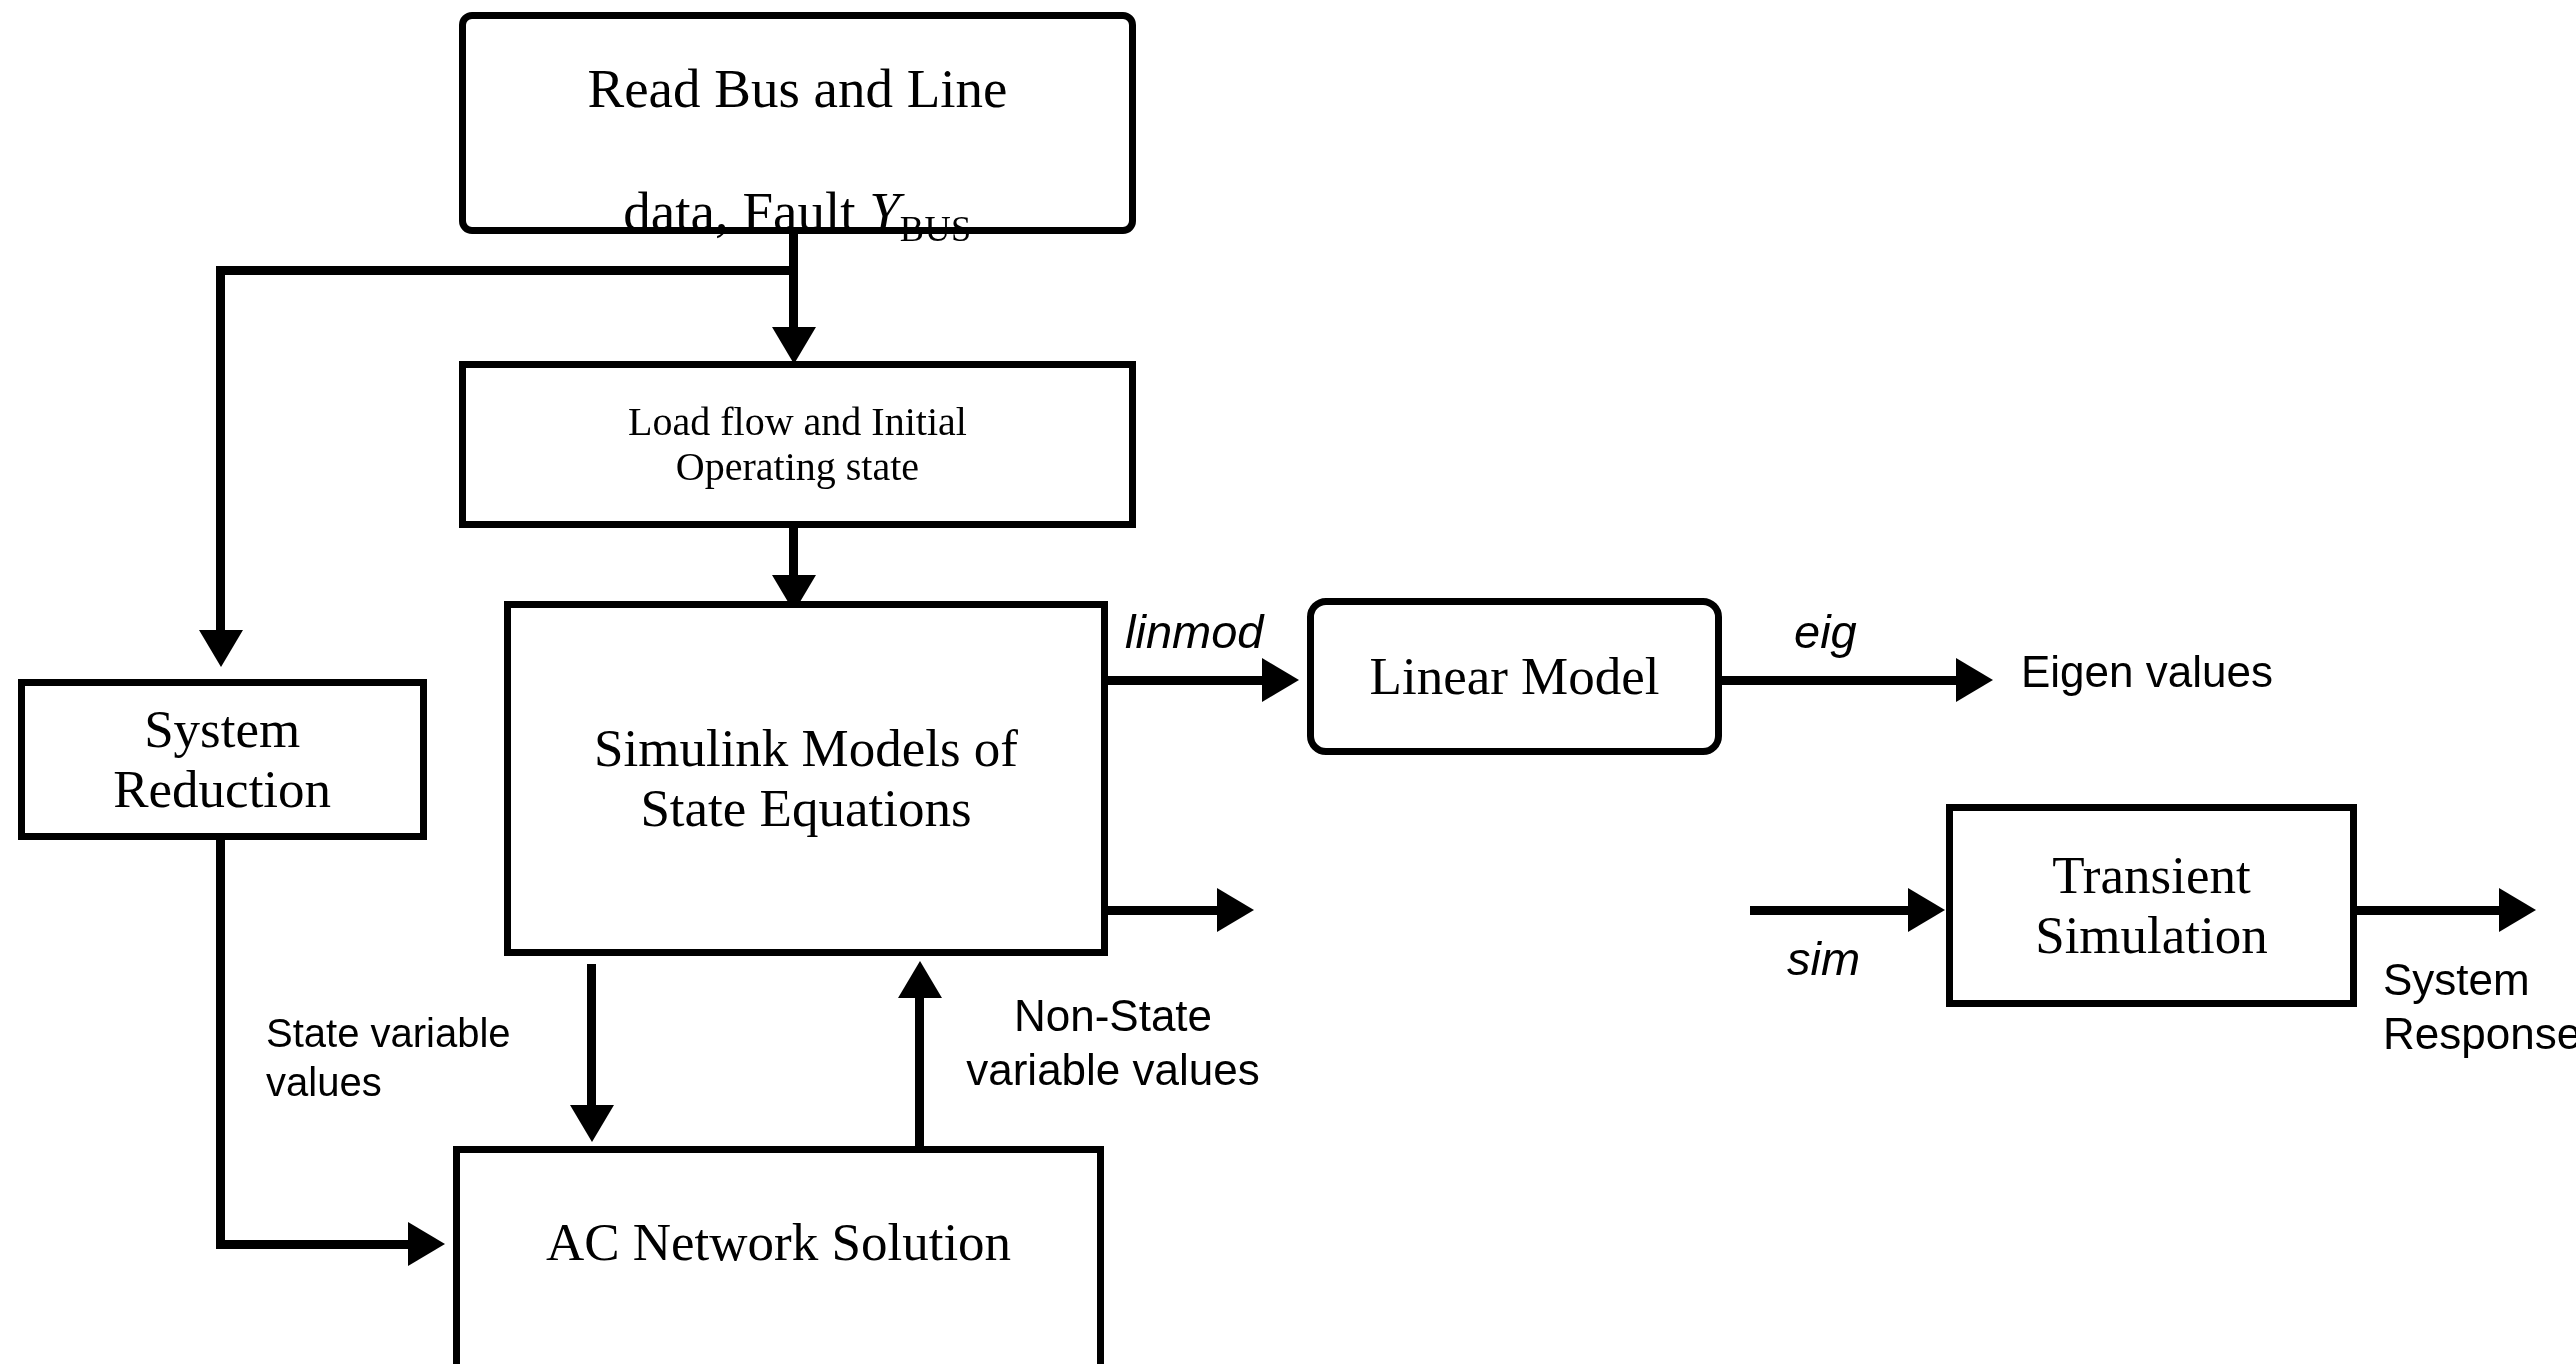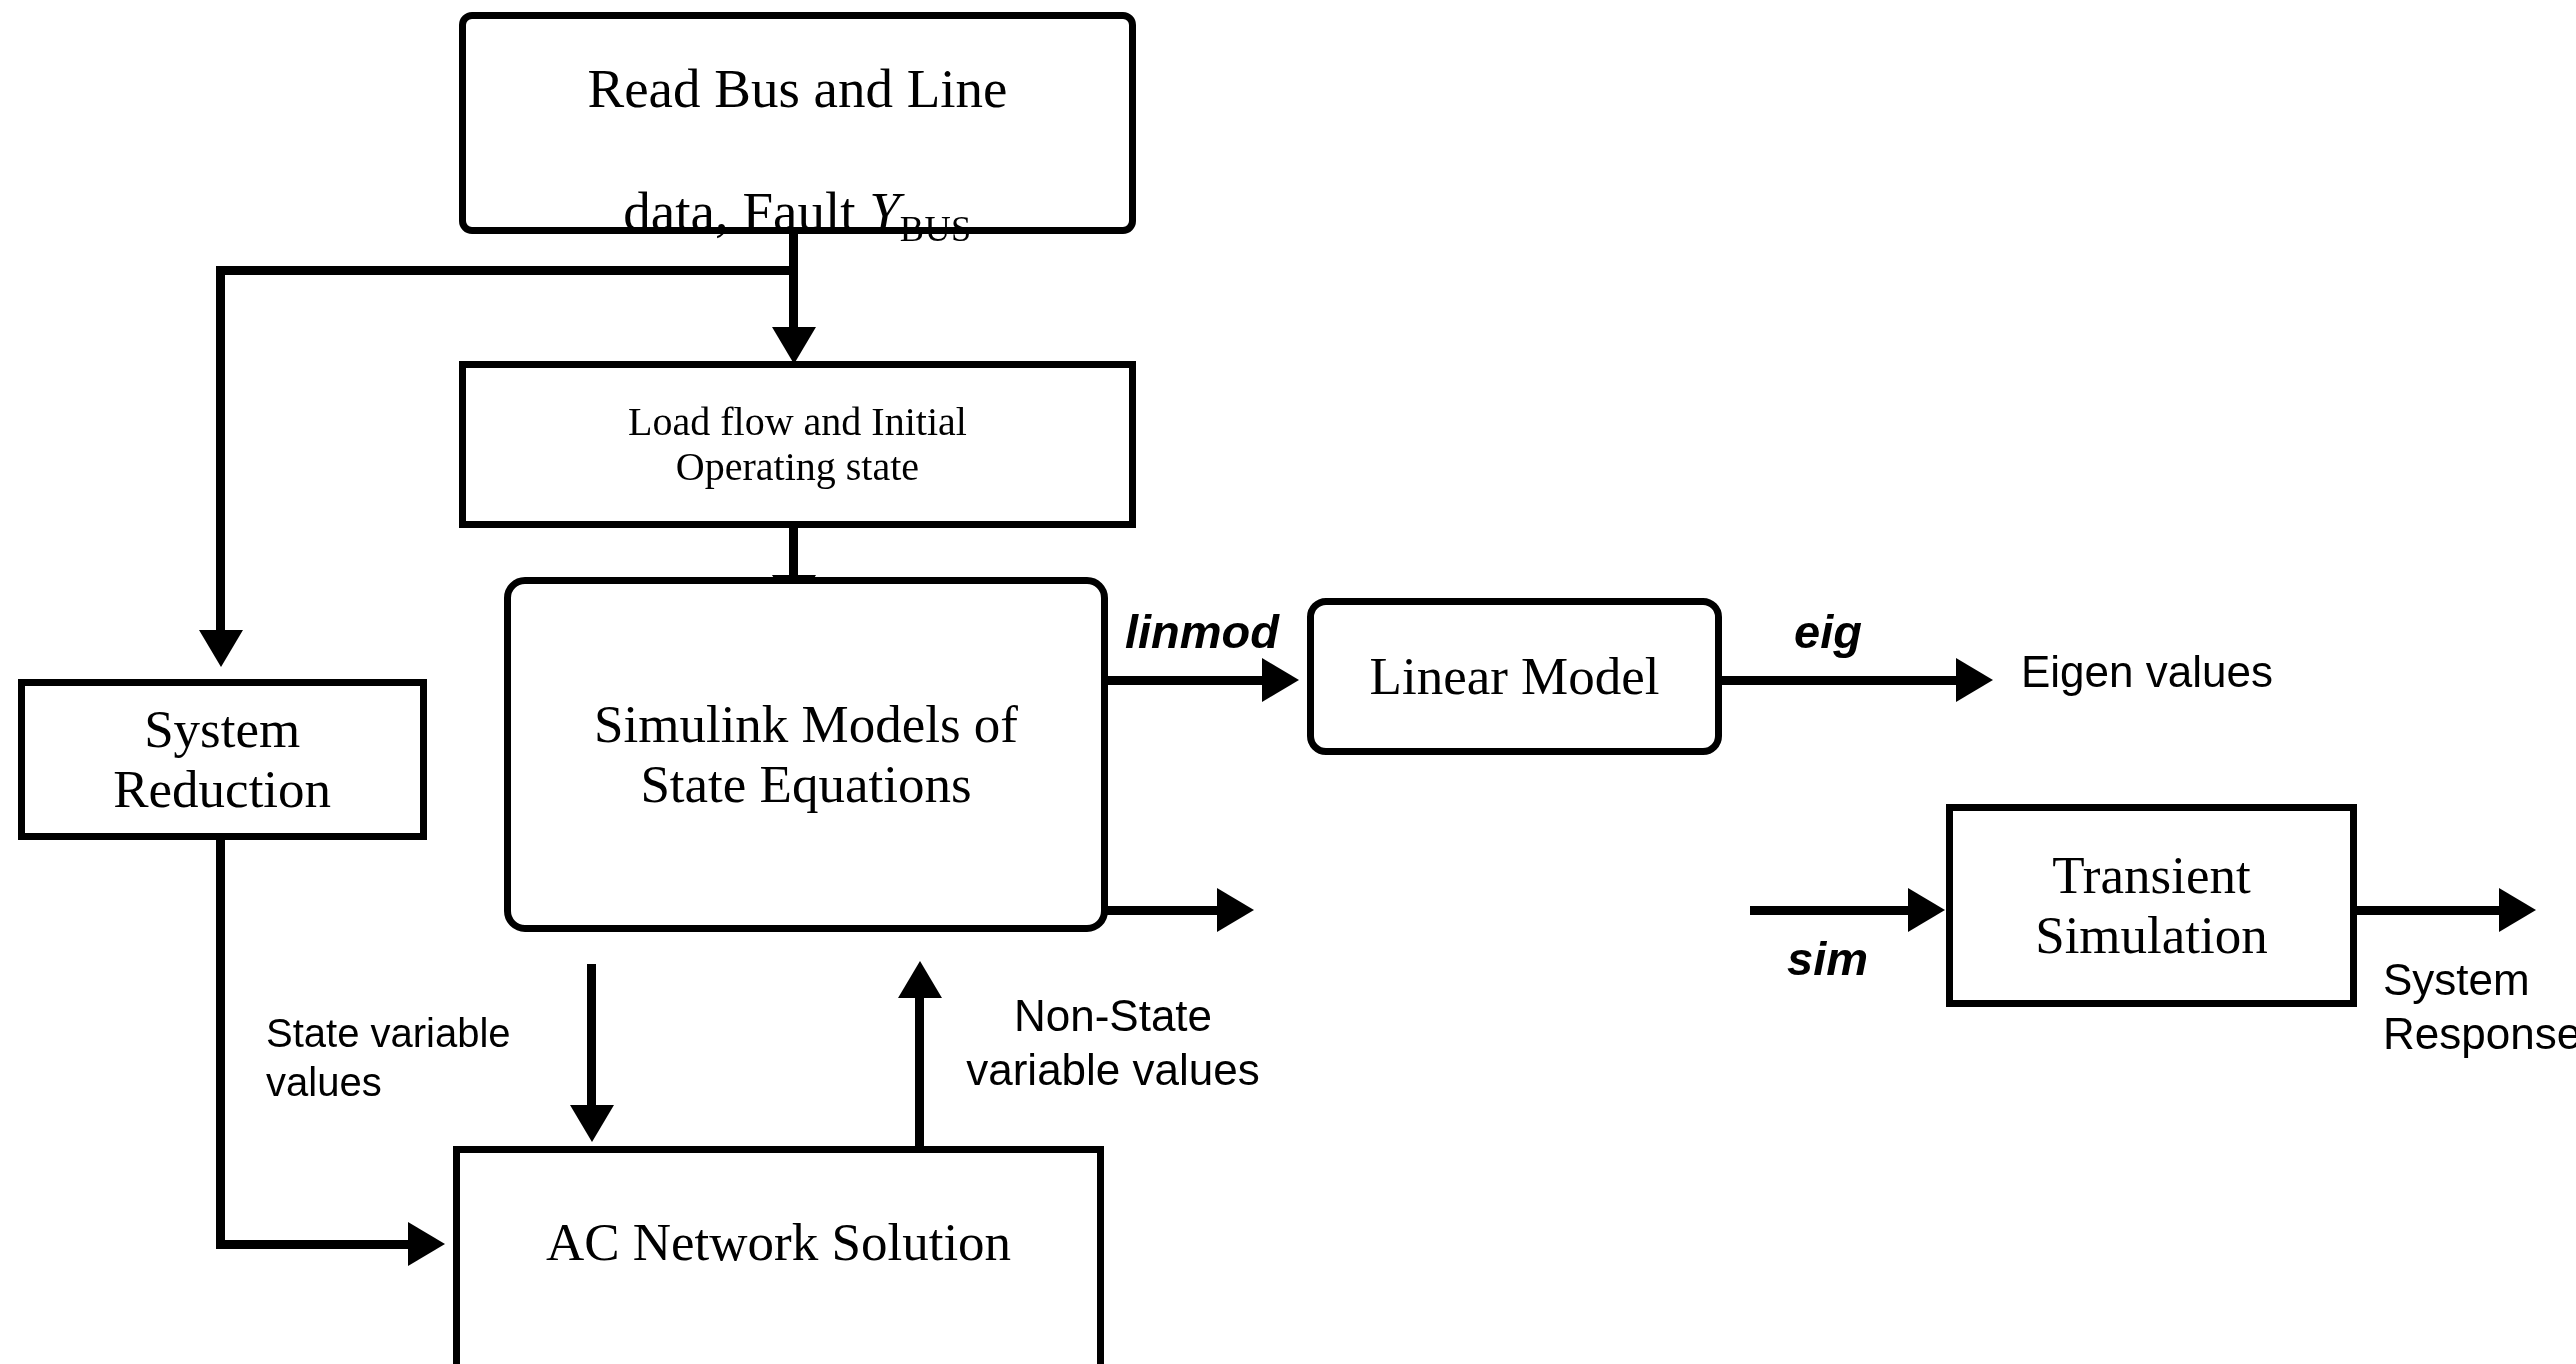--- a/index.html
+++ b/index.html
@@ -41,40 +41,40 @@
   
   .flabel{
     position:absolute;
     color:#000000;
     text-align:center;
     line-height:1.22;
     white-space:pre-line;
     z-index:6;
   }
   .sans{font-family:"Liberation Sans", sans-serif;}
-  .mono-ital{font-family:"Liberation Sans", sans-serif;font-style:italic;font-weight:700;}
+  .mono-ital{font-family:"Liberation Sans", sans-serif;font-style:italic;font-weight:400;}
 </style>
 </head>
 <body>
 
 <div id="canvas">
 
   <div class="box" style="left:459px; top:12px; width:677px; height:222px; font-size:55px;border-radius:13px;">
     <span class="label">
       <span>Read Bus and Line</span><br>
       <span>data, Fault </span><span class="ital">Y</span><span class="sub">BUS</span>
     </span>
   </div>
 
   <div class="box" style="left:459px; top:361px; width:677px; height:167px; font-size:40px;">
     <span class="label">Load flow and Initial
 Operating state</span>
   </div>
 
-  <div class="box" style="left:504px; top:577px; width:604px; height:355px; font-size:53px;border-radius:21px;">
+  <div class="box" style="left:504px; top:601px; width:604px; height:355px; font-size:53px;">
     <span class="label">Simulink Models of
 State Equations</span>
   </div>
 
   <div class="box" style="left:17.7px; top:679px; width:409px; height:161px; font-size:53px;">
     <span class="label">System
 Reduction</span>
   </div>
 
   <div class="box" style="left:1307px; top:598px; width:415px; height:157px; font-size:53px;border-radius:19px;">

